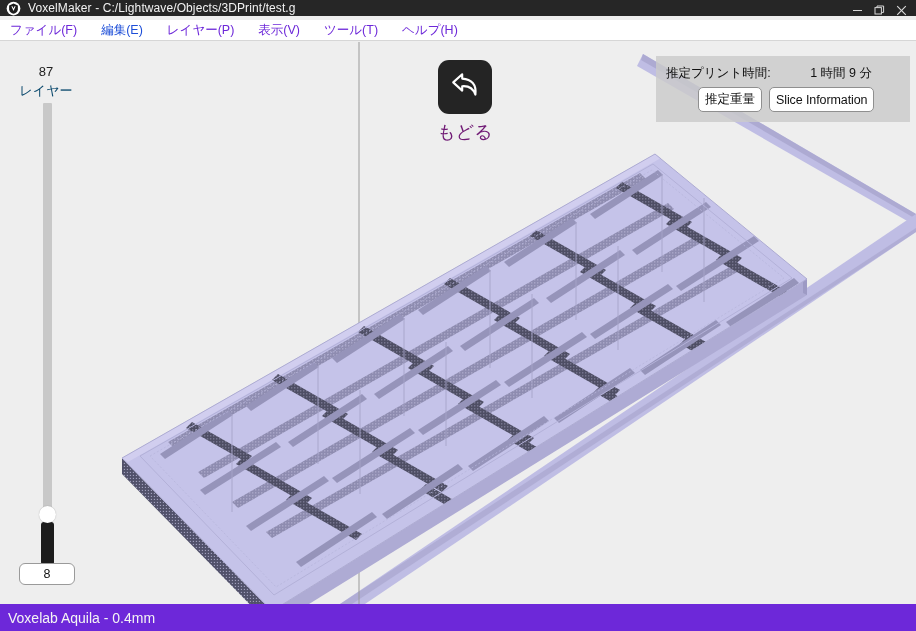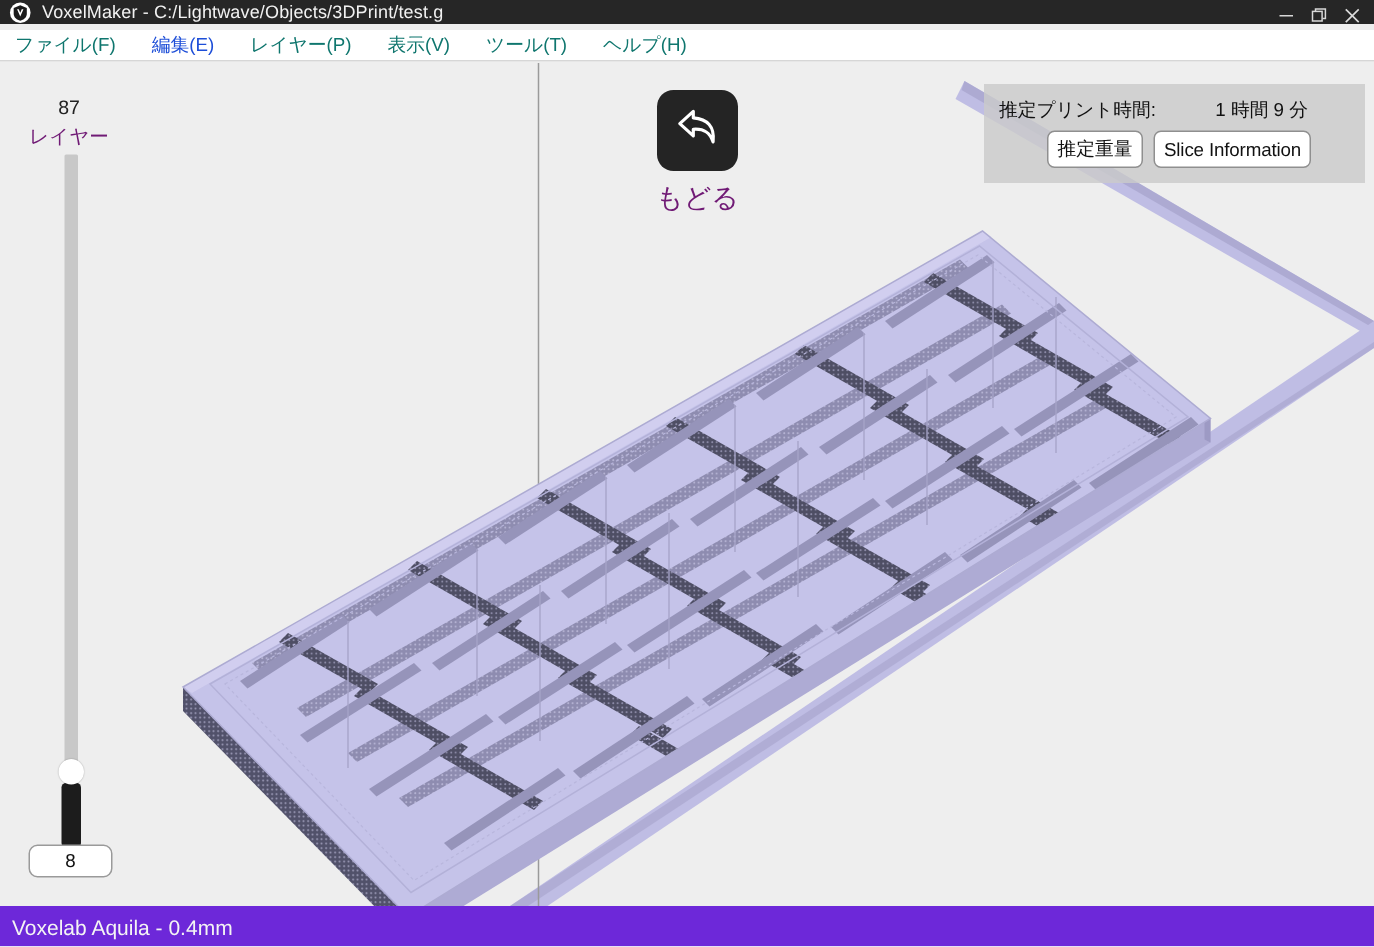--- a/index.html
+++ b/index.html
@@ -73,21 +73,21 @@
     height: 21px;
     background: #ffffff;
     border-bottom: 1px solid #d6d6d6;
     display: flex;
     align-items: center;
     padding-left: 8px;
     box-sizing: border-box;
   }
   .menu-item {
     font-size: 12.5px;
-    color: #0f766e;
+    color: #6d28d9;
     padding: 2px 10px 2px 2px;
     margin-right: 12px;
     white-space: nowrap;
     cursor: default;
   }
   .menu-item.disabled { color: #1d4ed8; }
 
   
   .viewport {
     position: absolute;
@@ -120,21 +120,21 @@
     text-align: center;
     font-size: 13px;
     color: #222222;
   }
   .layer-label {
     position: absolute;
     top: 40px;
     left: 0; width: 92px;
     text-align: center;
     font-size: 13px;
-    color: #701a75;
+    color: #0c4a6e;
   }
   .slider-track {
     position: absolute;
     left: 43px;
     top: 61px;
     width: 9px;
     height: 408px;
     background: #c8c8c8;
     border-radius: 1px;
     pointer-events: auto;

